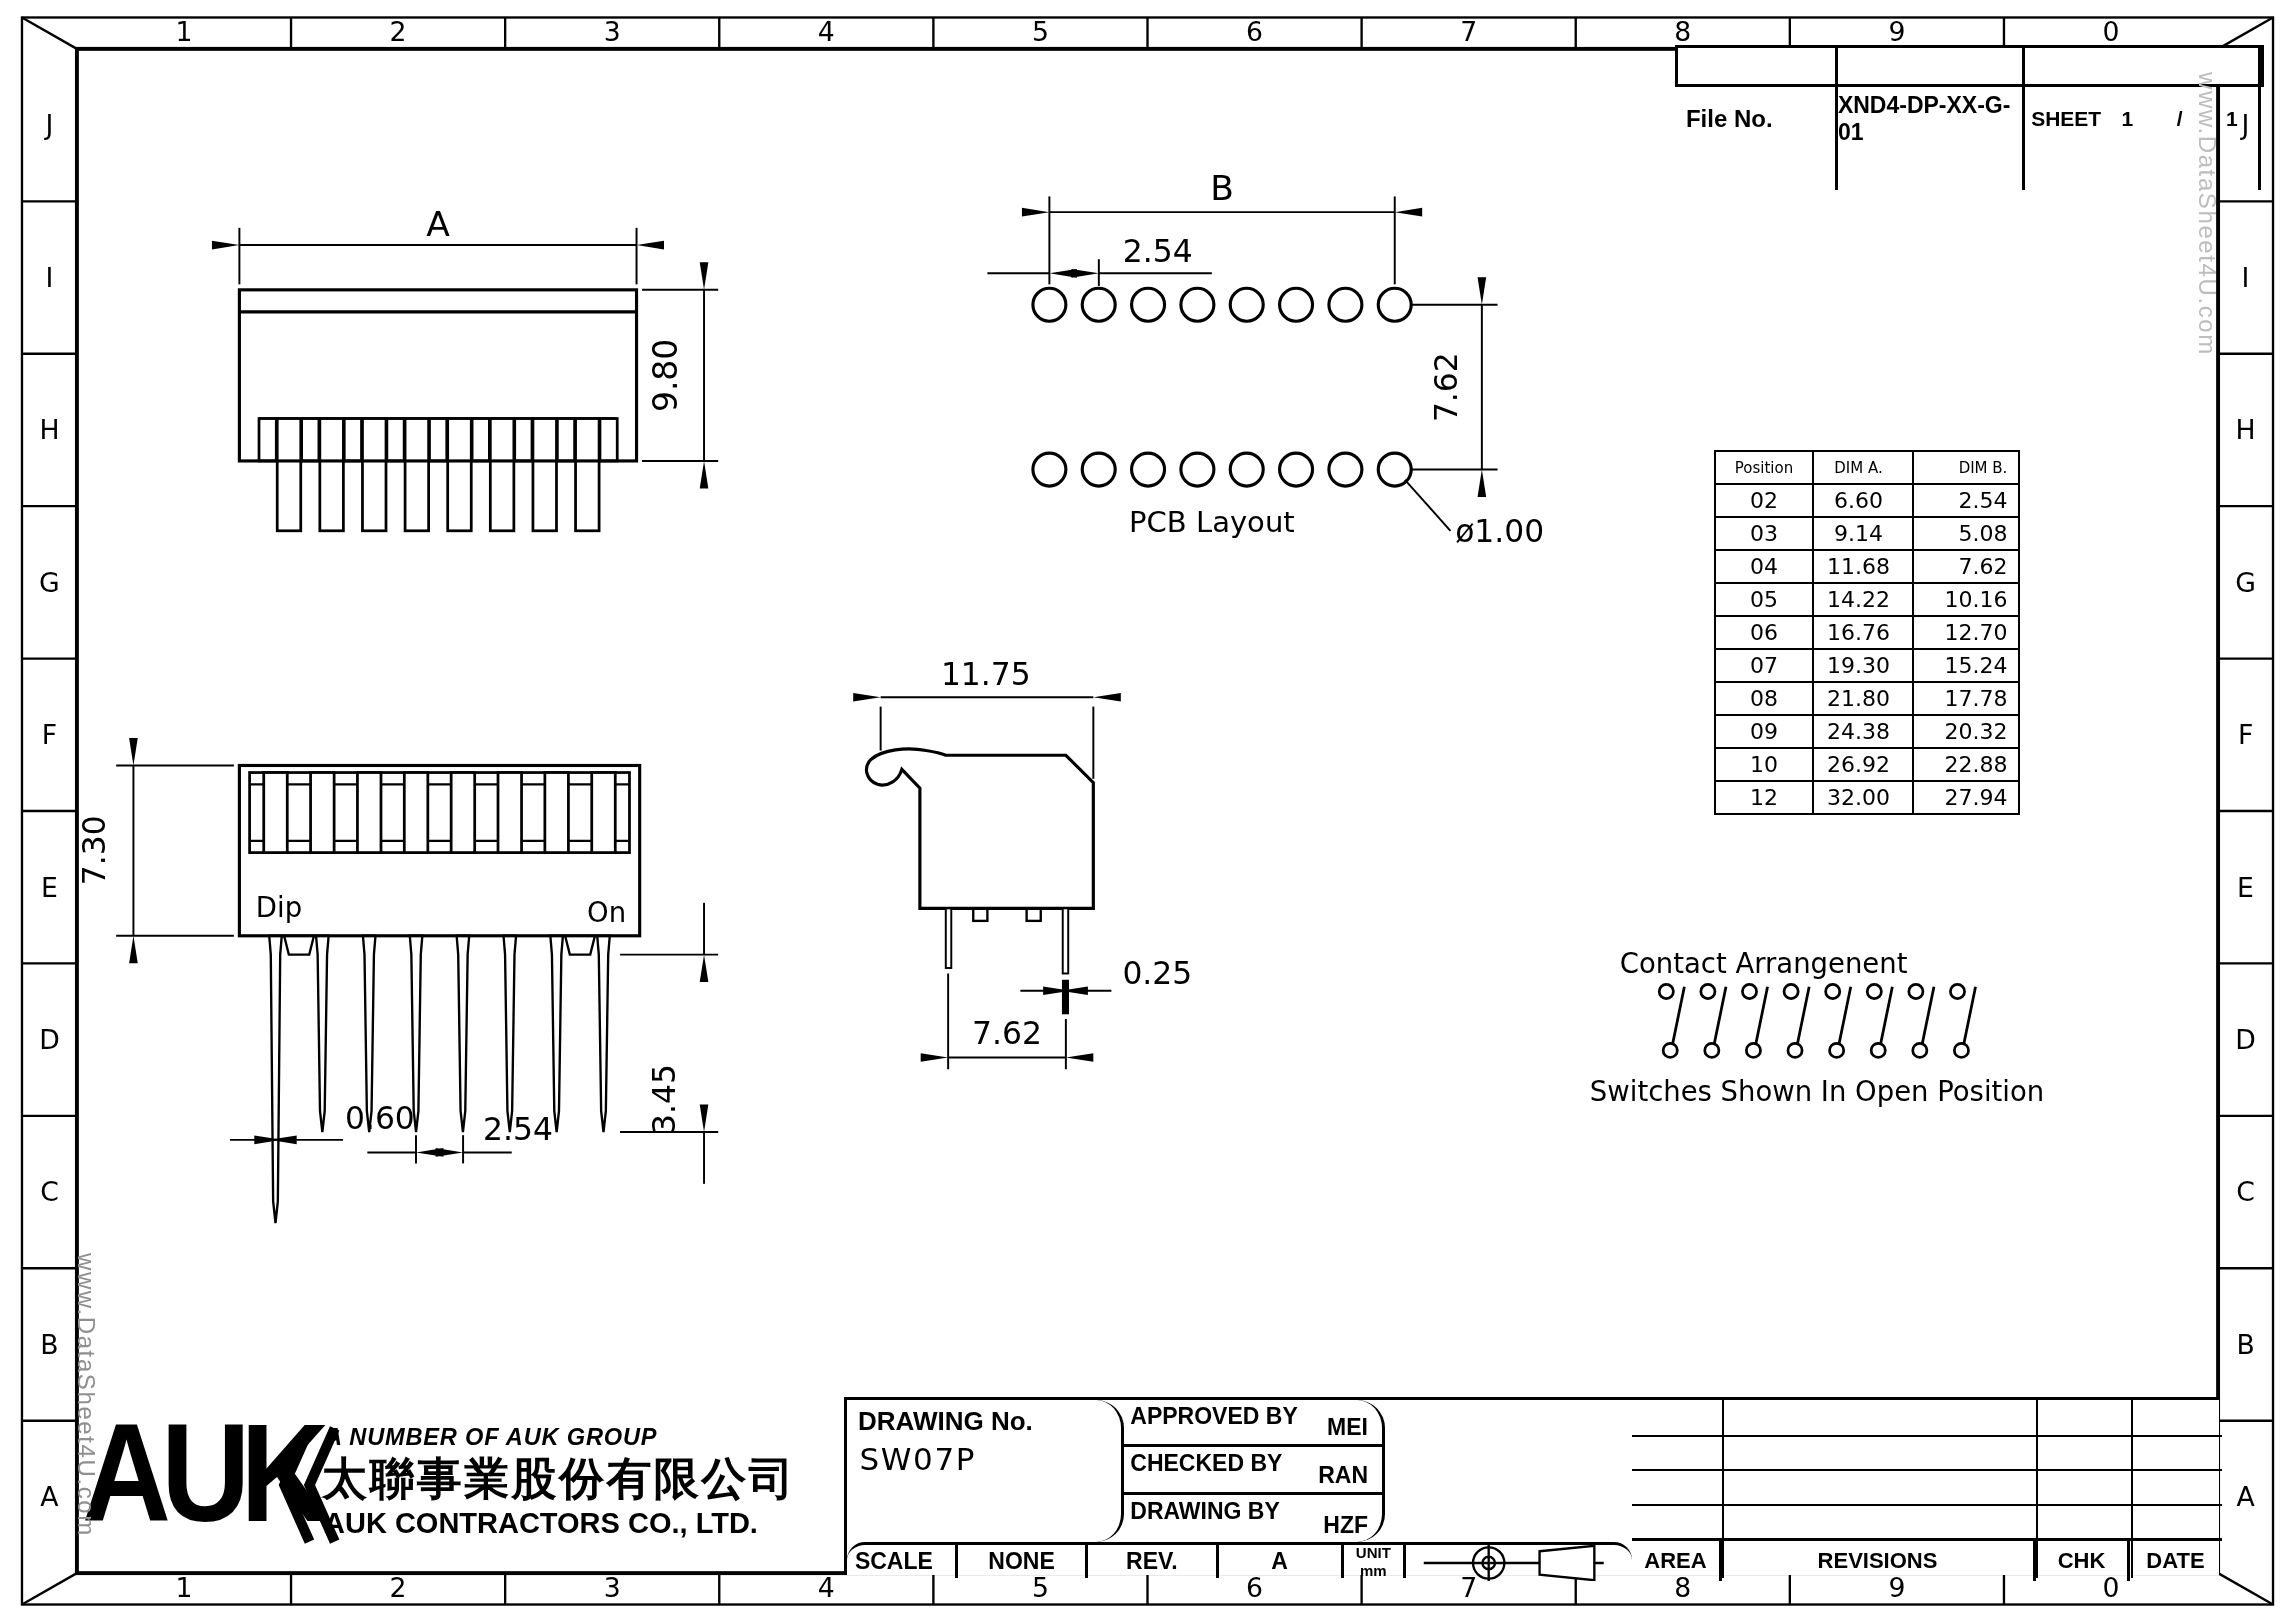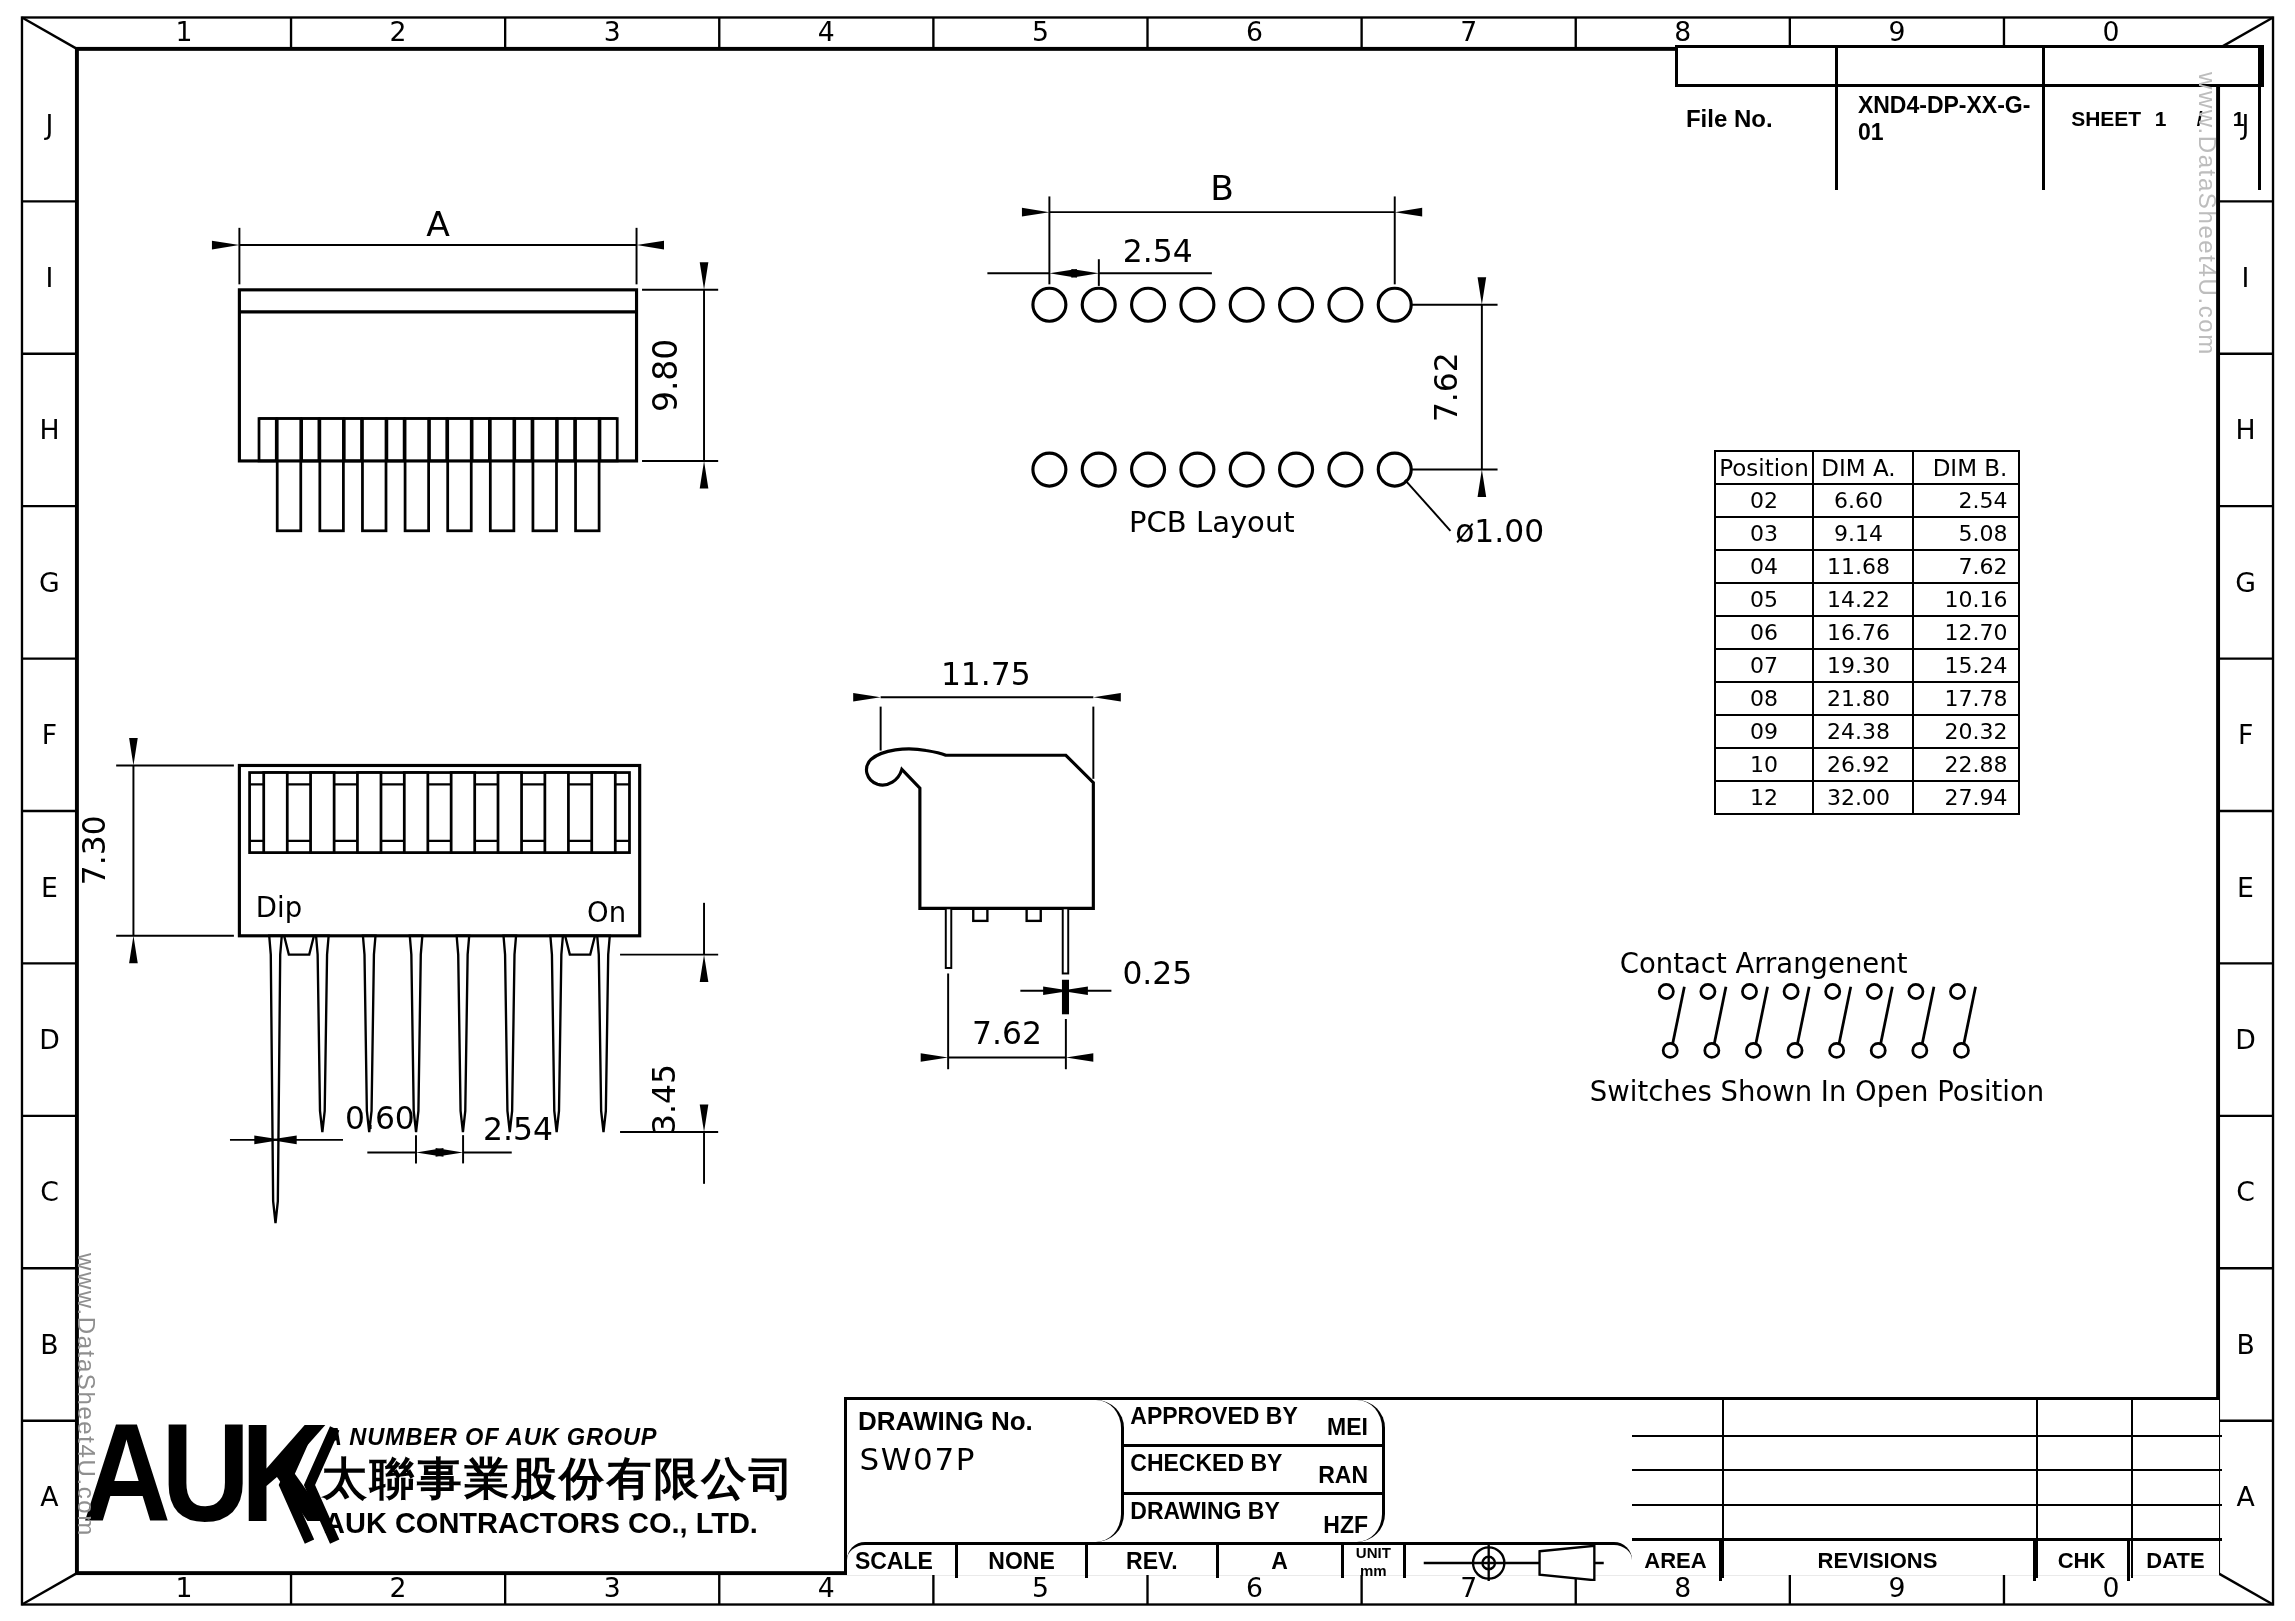--- a/index.html
+++ b/index.html
@@ -4,31 +4,31 @@
 <style>
   html,body{margin:0;padding:0;background:#e8e8e8;}
   #page{position:relative;width:2295px;height:1622px;background:#ffffff;overflow:hidden;
         font-family:"DejaVu Sans",sans-serif;color:#000;}
   svg{position:absolute;left:0;top:0;}
   svg text{fill:#000;font-family:"DejaVu Sans",sans-serif;}
   .abs{position:absolute;box-sizing:border-box;}
 
   
   .fileno{left:1675px;top:45px;width:589px;height:42px;border:3.1px solid #000;display:flex;
-          font-family:"Liberation Sans",sans-serif;font-weight:bold;font-size:24px;background:#fff;gap:20px;}
+          font-family:"Liberation Sans",sans-serif;font-weight:bold;font-size:24px;background:#fff;}
   .fileno .c1{width:149px;border-right:3.1px solid #000;display:flex;align-items:center;padding-left:7.9px;}
   .fileno .c2{width:184px;border-right:3.1px solid #000;display:flex;align-items:center;justify-content:center;font-size:23px;}
   .fileno .c3{flex:1;display:flex;align-items:center;padding-left:6.3px;}
   .fileno .c3 .sp{flex:1;text-align:center;}
 
   
   #dim-table{left:1714px;top:450px;border-collapse:collapse;position:absolute;background:#fff;}
   #dim-table th,#dim-table td{border:2.4px solid #000;font-family:"DejaVu Sans",sans-serif;
         font-size:22px;font-weight:normal;height:31px;padding:0;}
-  #dim-table th{font-size:23px;}
+  #dim-table th{font-size:15px;}
   #dim-table .c-pos{width:96px;text-align:center;}
   #dim-table .c-a{width:89px;text-align:center;padding-right:9.4px;}
   #dim-table .c-b{width:93px;text-align:right;padding-right:11px;}
 
   
   .tblock{left:844px;top:1397px;width:1375px;height:178px;border-top:3.9px solid #000;border-left:3.9px solid #000;background:#fff;
           font-family:"Liberation Sans",sans-serif;font-weight:bold;}
   .tb{position:absolute;box-sizing:border-box;border-radius:28px;}
   .lab{font-size:23px;}
   .c1{left:0;top:0;width:277px;height:142px;border-right:3.1px solid #000;}

